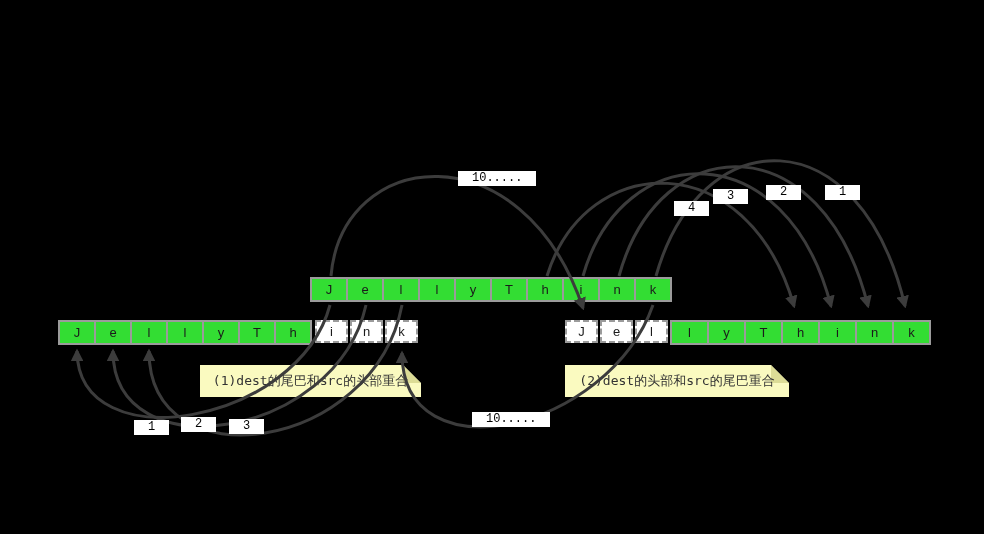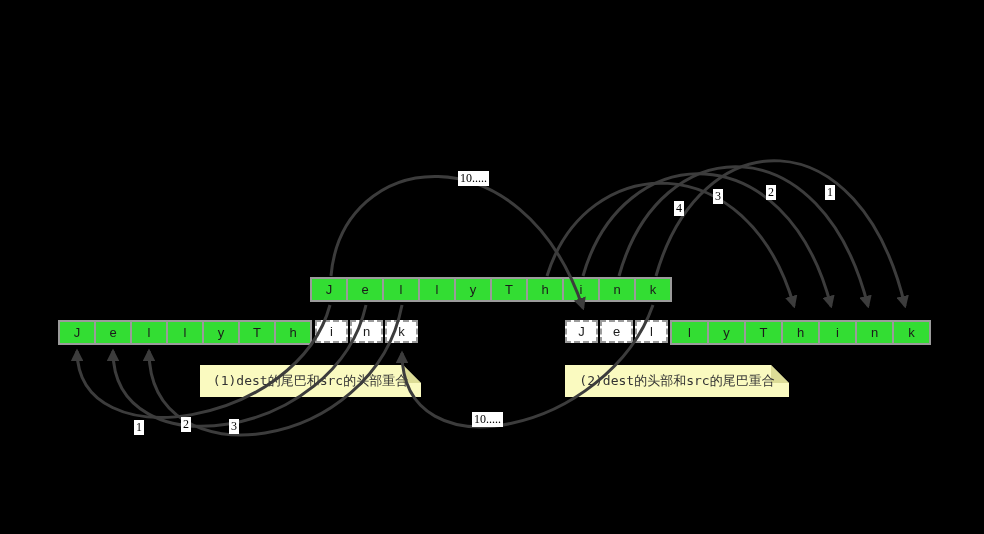--- a/index.html
+++ b/index.html
@@ -22,22 +22,22 @@
   .note{position:absolute;height:32px;background:#fafac0;color:#333;
         clip-path:polygon(0 0,calc(100% - 18px) 0,100% 18px,100% 100%,0 100%);
         font-family:"DejaVu Sans Mono","DejaVu Sans",monospace;font-size:13px;
         display:flex;align-items:center;justify-content:center;}
   .note .fold{position:absolute;top:0;right:0;width:18px;height:18px;background:#dcdc96;
         clip-path:polygon(0 0,100% 100%,0 100%);}
   .note .ntext{position:relative;white-space:nowrap;}
 
   
   .numlabel{position:absolute;background:#ffffff;color:#000;
-            font-family:Liberation Serif, serif;font-size:12px;
-            line-height:15px;padding:0 2px;}
+            font-family:Liberation Mono, monospace;font-size:12px;
+            line-height:15px;padding:0 14px;}
 
   
   #arcs{position:absolute;left:0;top:0;z-index:5;pointer-events:none;}
   .numlabel{z-index:6;}
 </style>
 </head>
 <body>
 
 <div id="stage">
 

